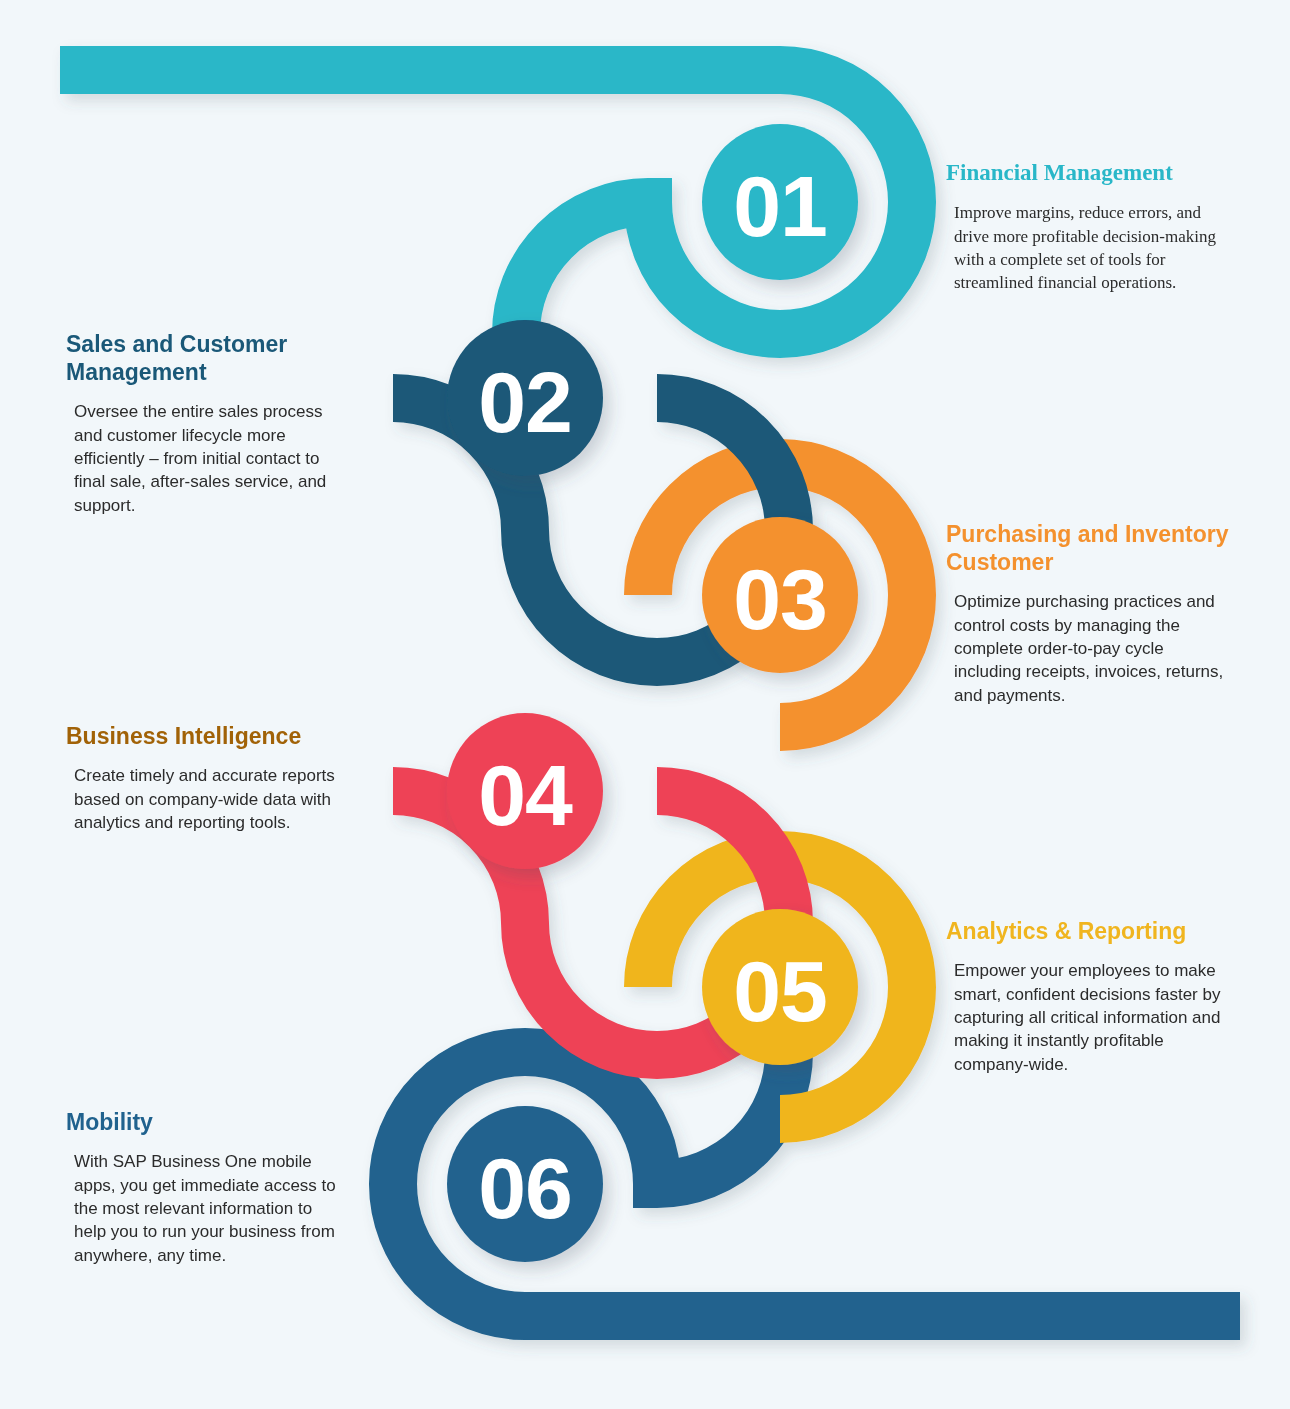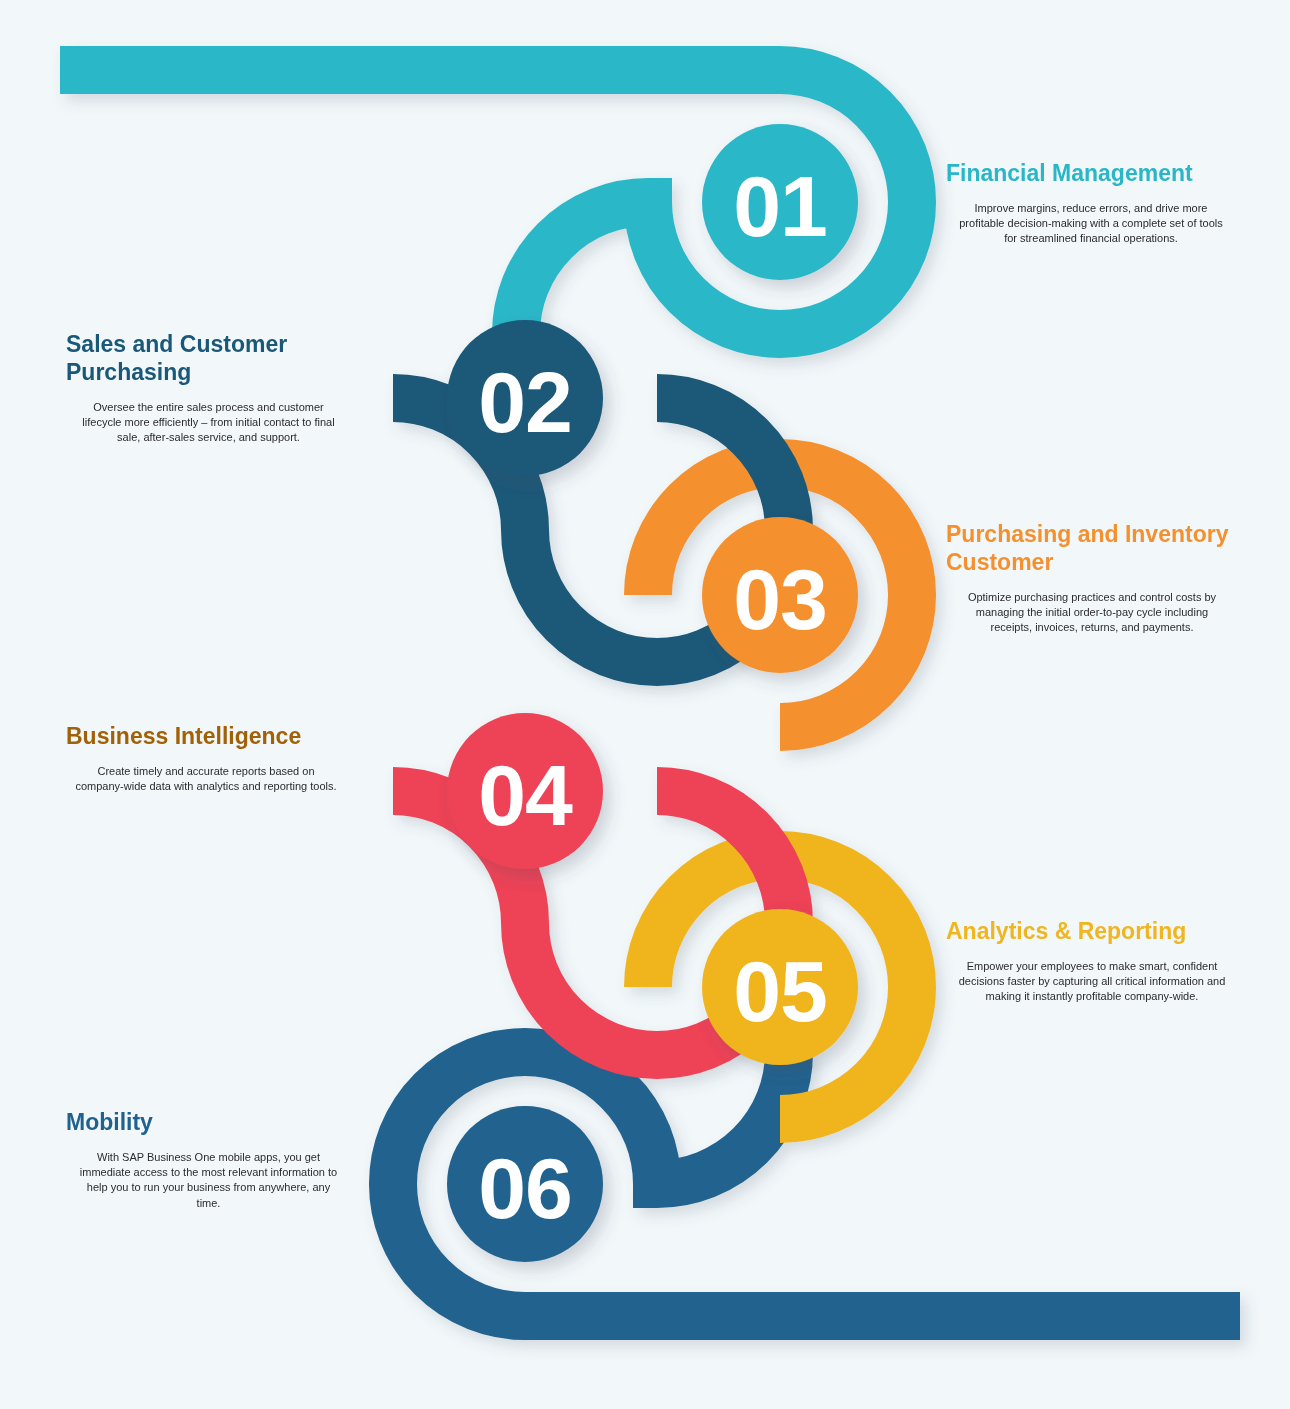--- a/index.html
+++ b/index.html
@@ -41,28 +41,27 @@
   .text-block {
     position: absolute;
   }
   .tb-title {
     font-size: 23px;
     font-weight: bold;
     line-height: 1.22;
     margin: 0 0 14px 0;
   }
   .tb-body {
-    font-size: 11px;
+    font-size: 17px;
     line-height: 1.38;
     color: #2b2b2b;
     margin: 8px;
-    text-align: center;
   }
   
-  #block-1 { left: 946px; top: 159px;  width: 290px; }
+  #block-1 { left: 946px; top: 159px;  width: 290px; font-family: Liberation Serif, serif; }
   #block-2 { left: 66px;  top: 330px;  width: 285px; }
   #block-3 { left: 946px; top: 520px;  width: 292px; }
   #block-4 { left: 66px;  top: 722px;  width: 280px; }
   #block-5 { left: 946px; top: 917px;  width: 292px; }
   #block-6 { left: 66px;  top: 1108px; width: 285px; }
 </style>
 </head>
 <body>
 
 <div id="infographic">
@@ -151,27 +150,27 @@
       </g>
     </g>
   </svg>
 
   <div class="text-block" id="block-1">
     <h2 class="tb-title" style="color:#29b7c8">Financial Management</h2>
     <p class="tb-body">Improve margins, reduce errors, and drive more profitable decision-making with a complete set of tools for streamlined financial operations.</p>
   </div>
 
   <div class="text-block" id="block-2">
-    <h2 class="tb-title" style="color:#1a5878">Sales and Customer Purchasing</h2>
+    <h2 class="tb-title" style="color:#1a5878">Sales and Customer Management</h2>
     <p class="tb-body">Oversee the entire sales process and customer lifecycle more efficiently – from initial contact to final sale, after-sales service, and support.</p>
   </div>
 
   <div class="text-block" id="block-3">
     <h2 class="tb-title" style="color:#f4912e">Purchasing and Inventory Customer</h2>
-    <p class="tb-body">Optimize purchasing practices and control costs by managing the initial order-to-pay cycle including receipts, invoices, returns, and payments.</p>
+    <p class="tb-body">Optimize purchasing practices and control costs by managing the complete order-to-pay cycle including receipts, invoices, returns, and payments.</p>
   </div>
 
   <div class="text-block" id="block-4">
     <h2 class="tb-title" style="color:#a16207">Business Intelligence</h2>
     <p class="tb-body">Create timely and accurate reports based on company-wide data with analytics and reporting tools.</p>
   </div>
 
   <div class="text-block" id="block-5">
     <h2 class="tb-title" style="color:#f0b51f">Analytics &amp; Reporting</h2>
     <p class="tb-body">Empower your employees to make smart, confident decisions faster by capturing all critical information and making it instantly profitable company-wide.</p>

